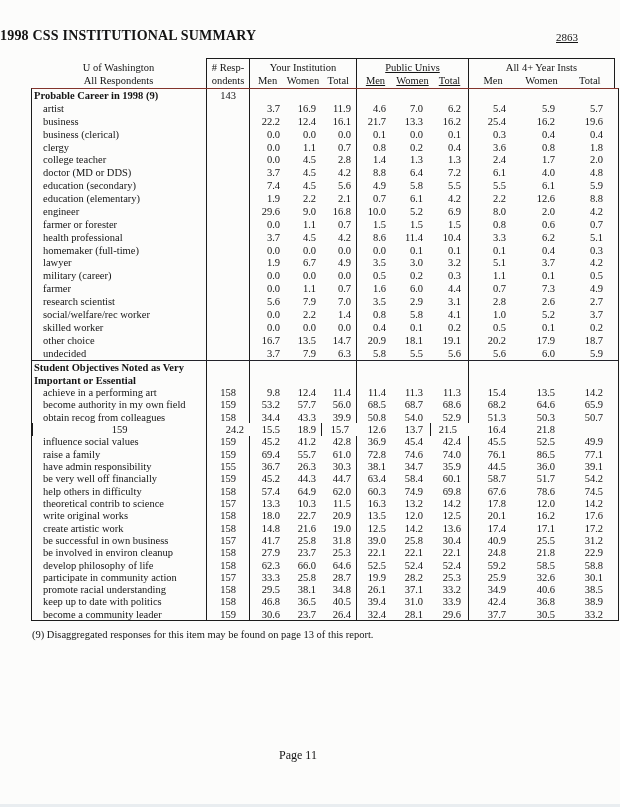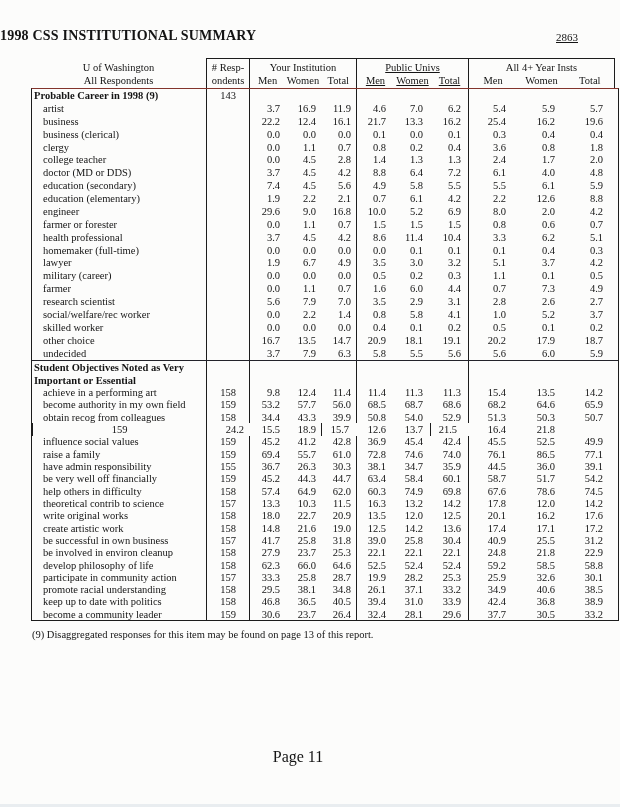--- a/index.html
+++ b/index.html
@@ -45,21 +45,21 @@
   .sec-head .c-label{padding-left:2px;font-weight:bold;flex-direction:column;align-items:flex-start;justify-content:center;}
   .sec-head .c-label div{line-height:13px;}
   .c-resp{border-left:1px solid #1c1c1c;justify-content:center;}
   .c-val{justify-content:flex-end;}
   .gstart{border-left:1px solid #1c1c1c;}
   .g1{padding-right:5px;}
   .g2{padding-right:7px;}
   .g3{padding-right:11px;}
 
   .footnote{position:absolute;left:32px;top:629px;font-size:10.5px;}
-  .page-number{position:absolute;left:0;top:748px;width:596px;text-align:center;font-size:16px;}
+  .page-number{position:absolute;left:0;top:748px;width:596px;text-align:center;font-size:12px;}
   .scan-edge{position:absolute;left:0;top:804px;width:620px;height:3px;background:#e9edf0;}
 </style>
 </head>
 <body>
 
 <div>
 
   <div class="page-title">1998 CSS INSTITUTIONAL SUMMARY</div>
   <div class="page-code">2863</div>
 

